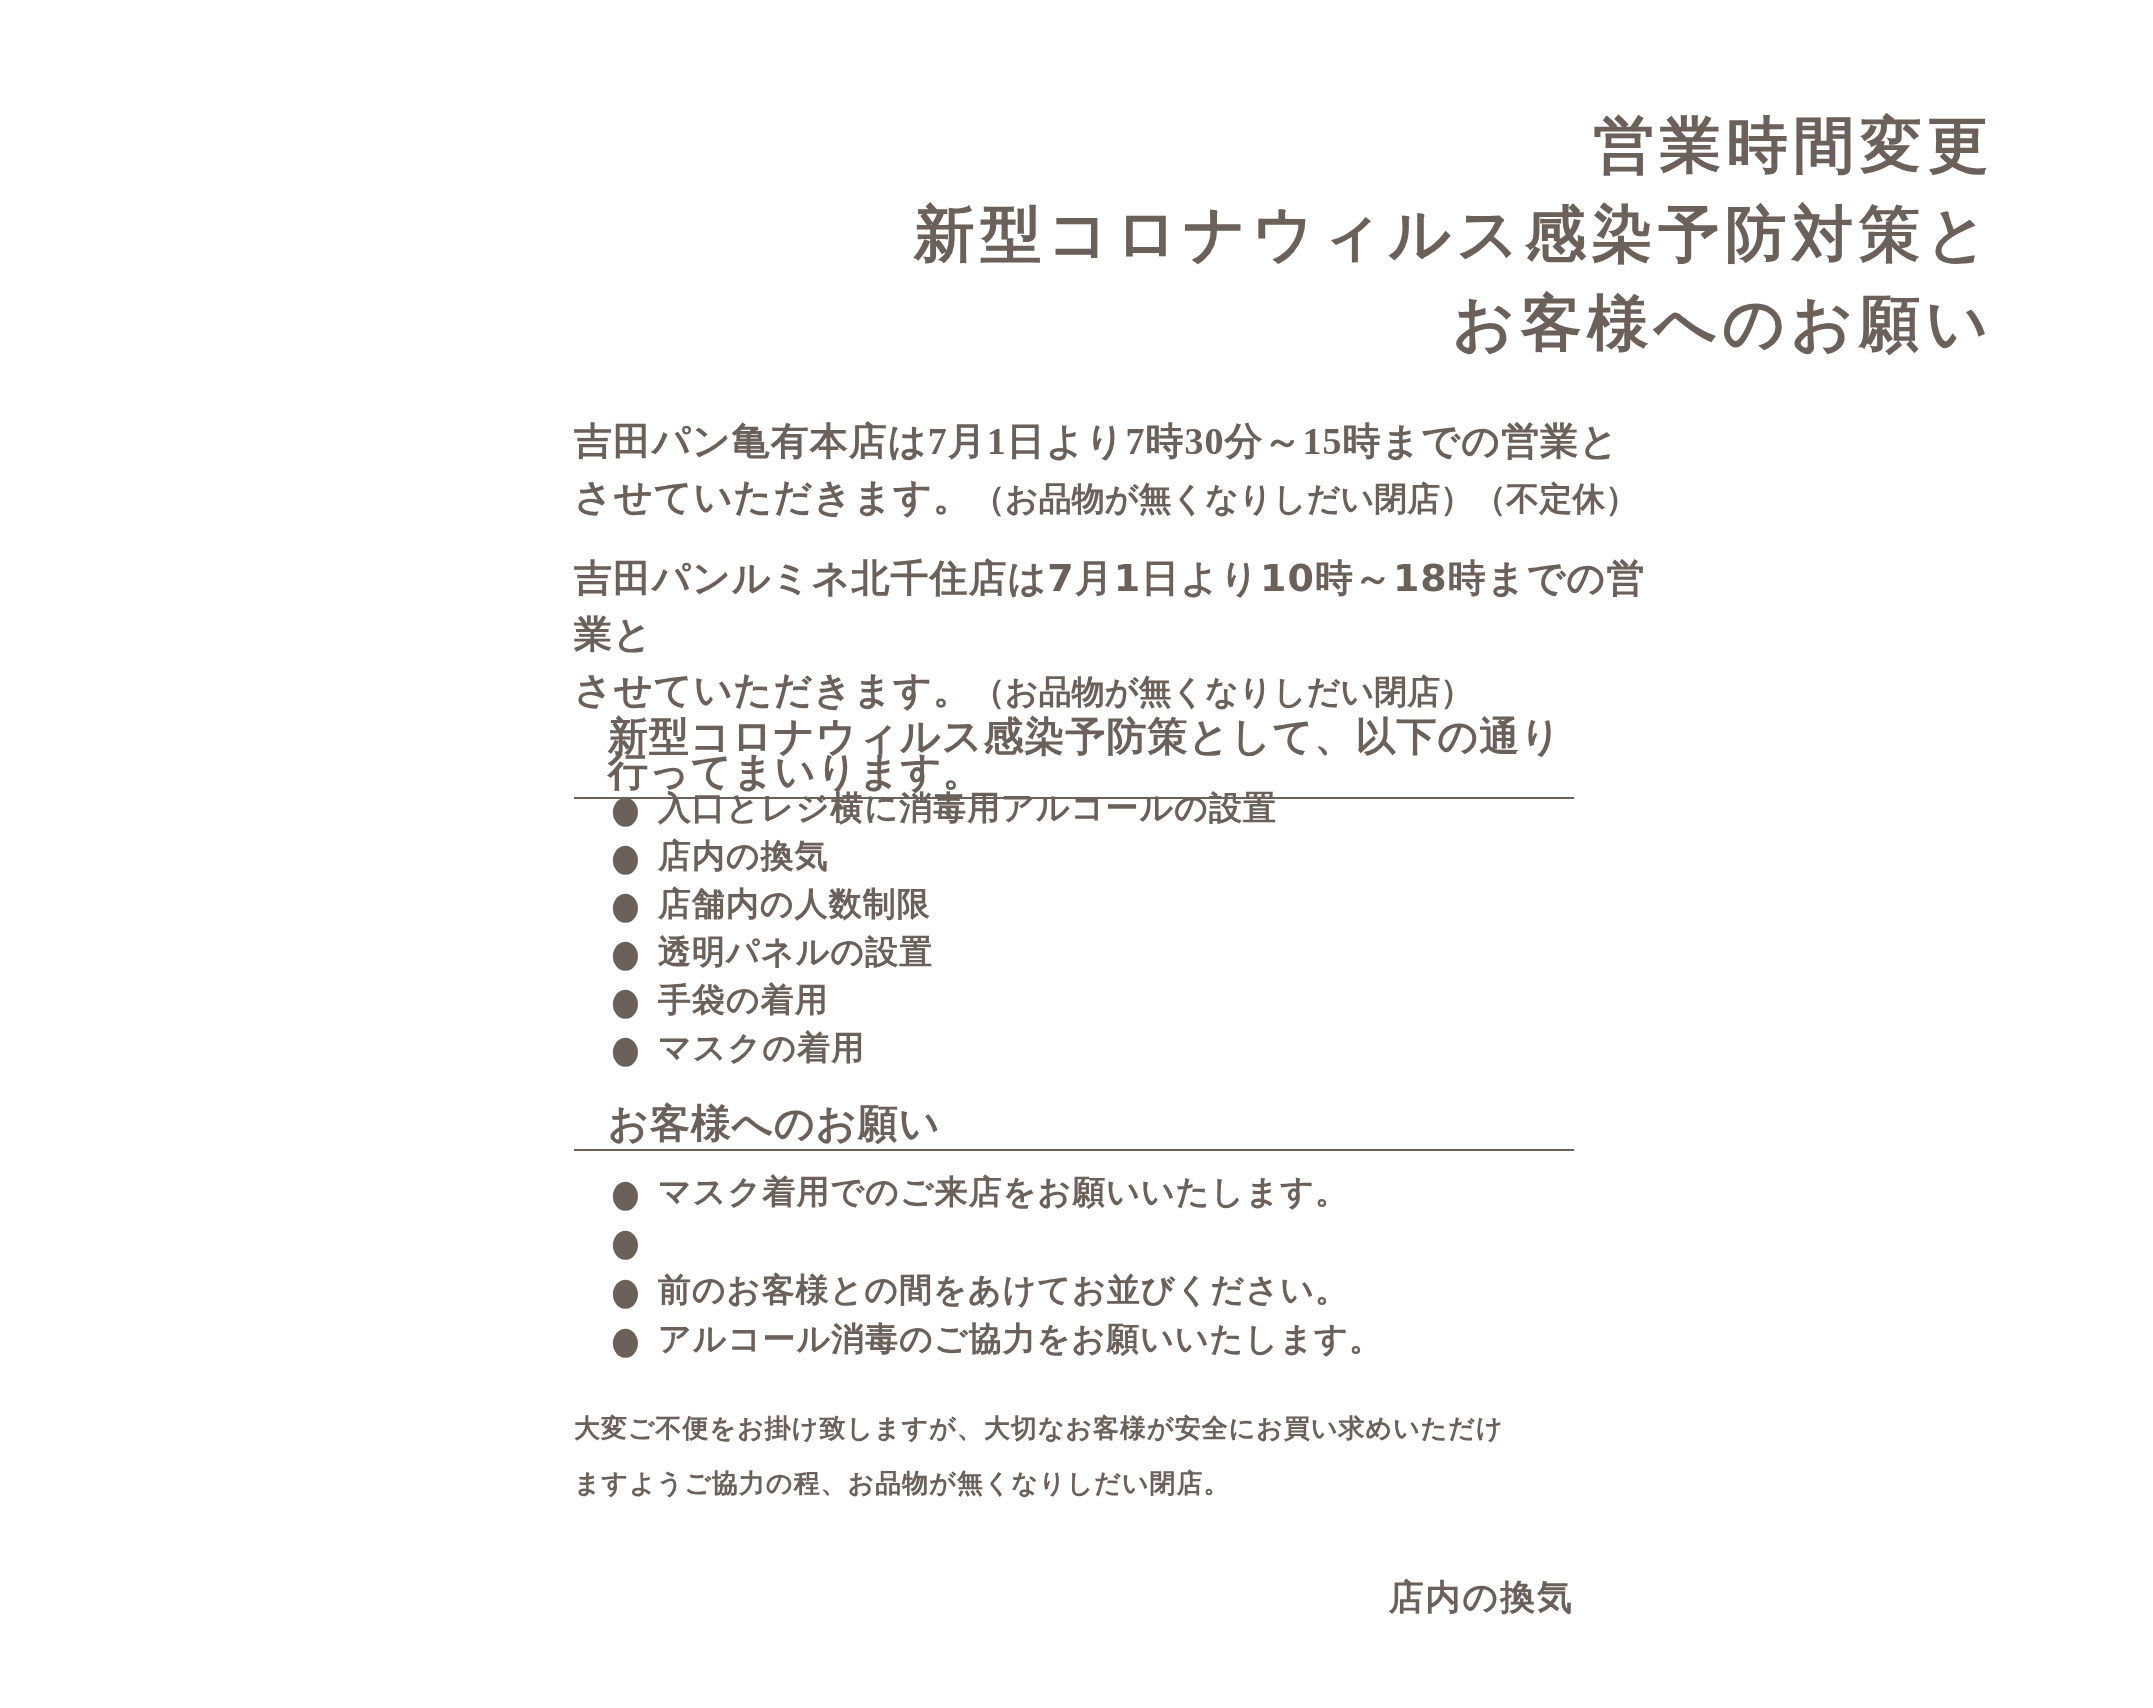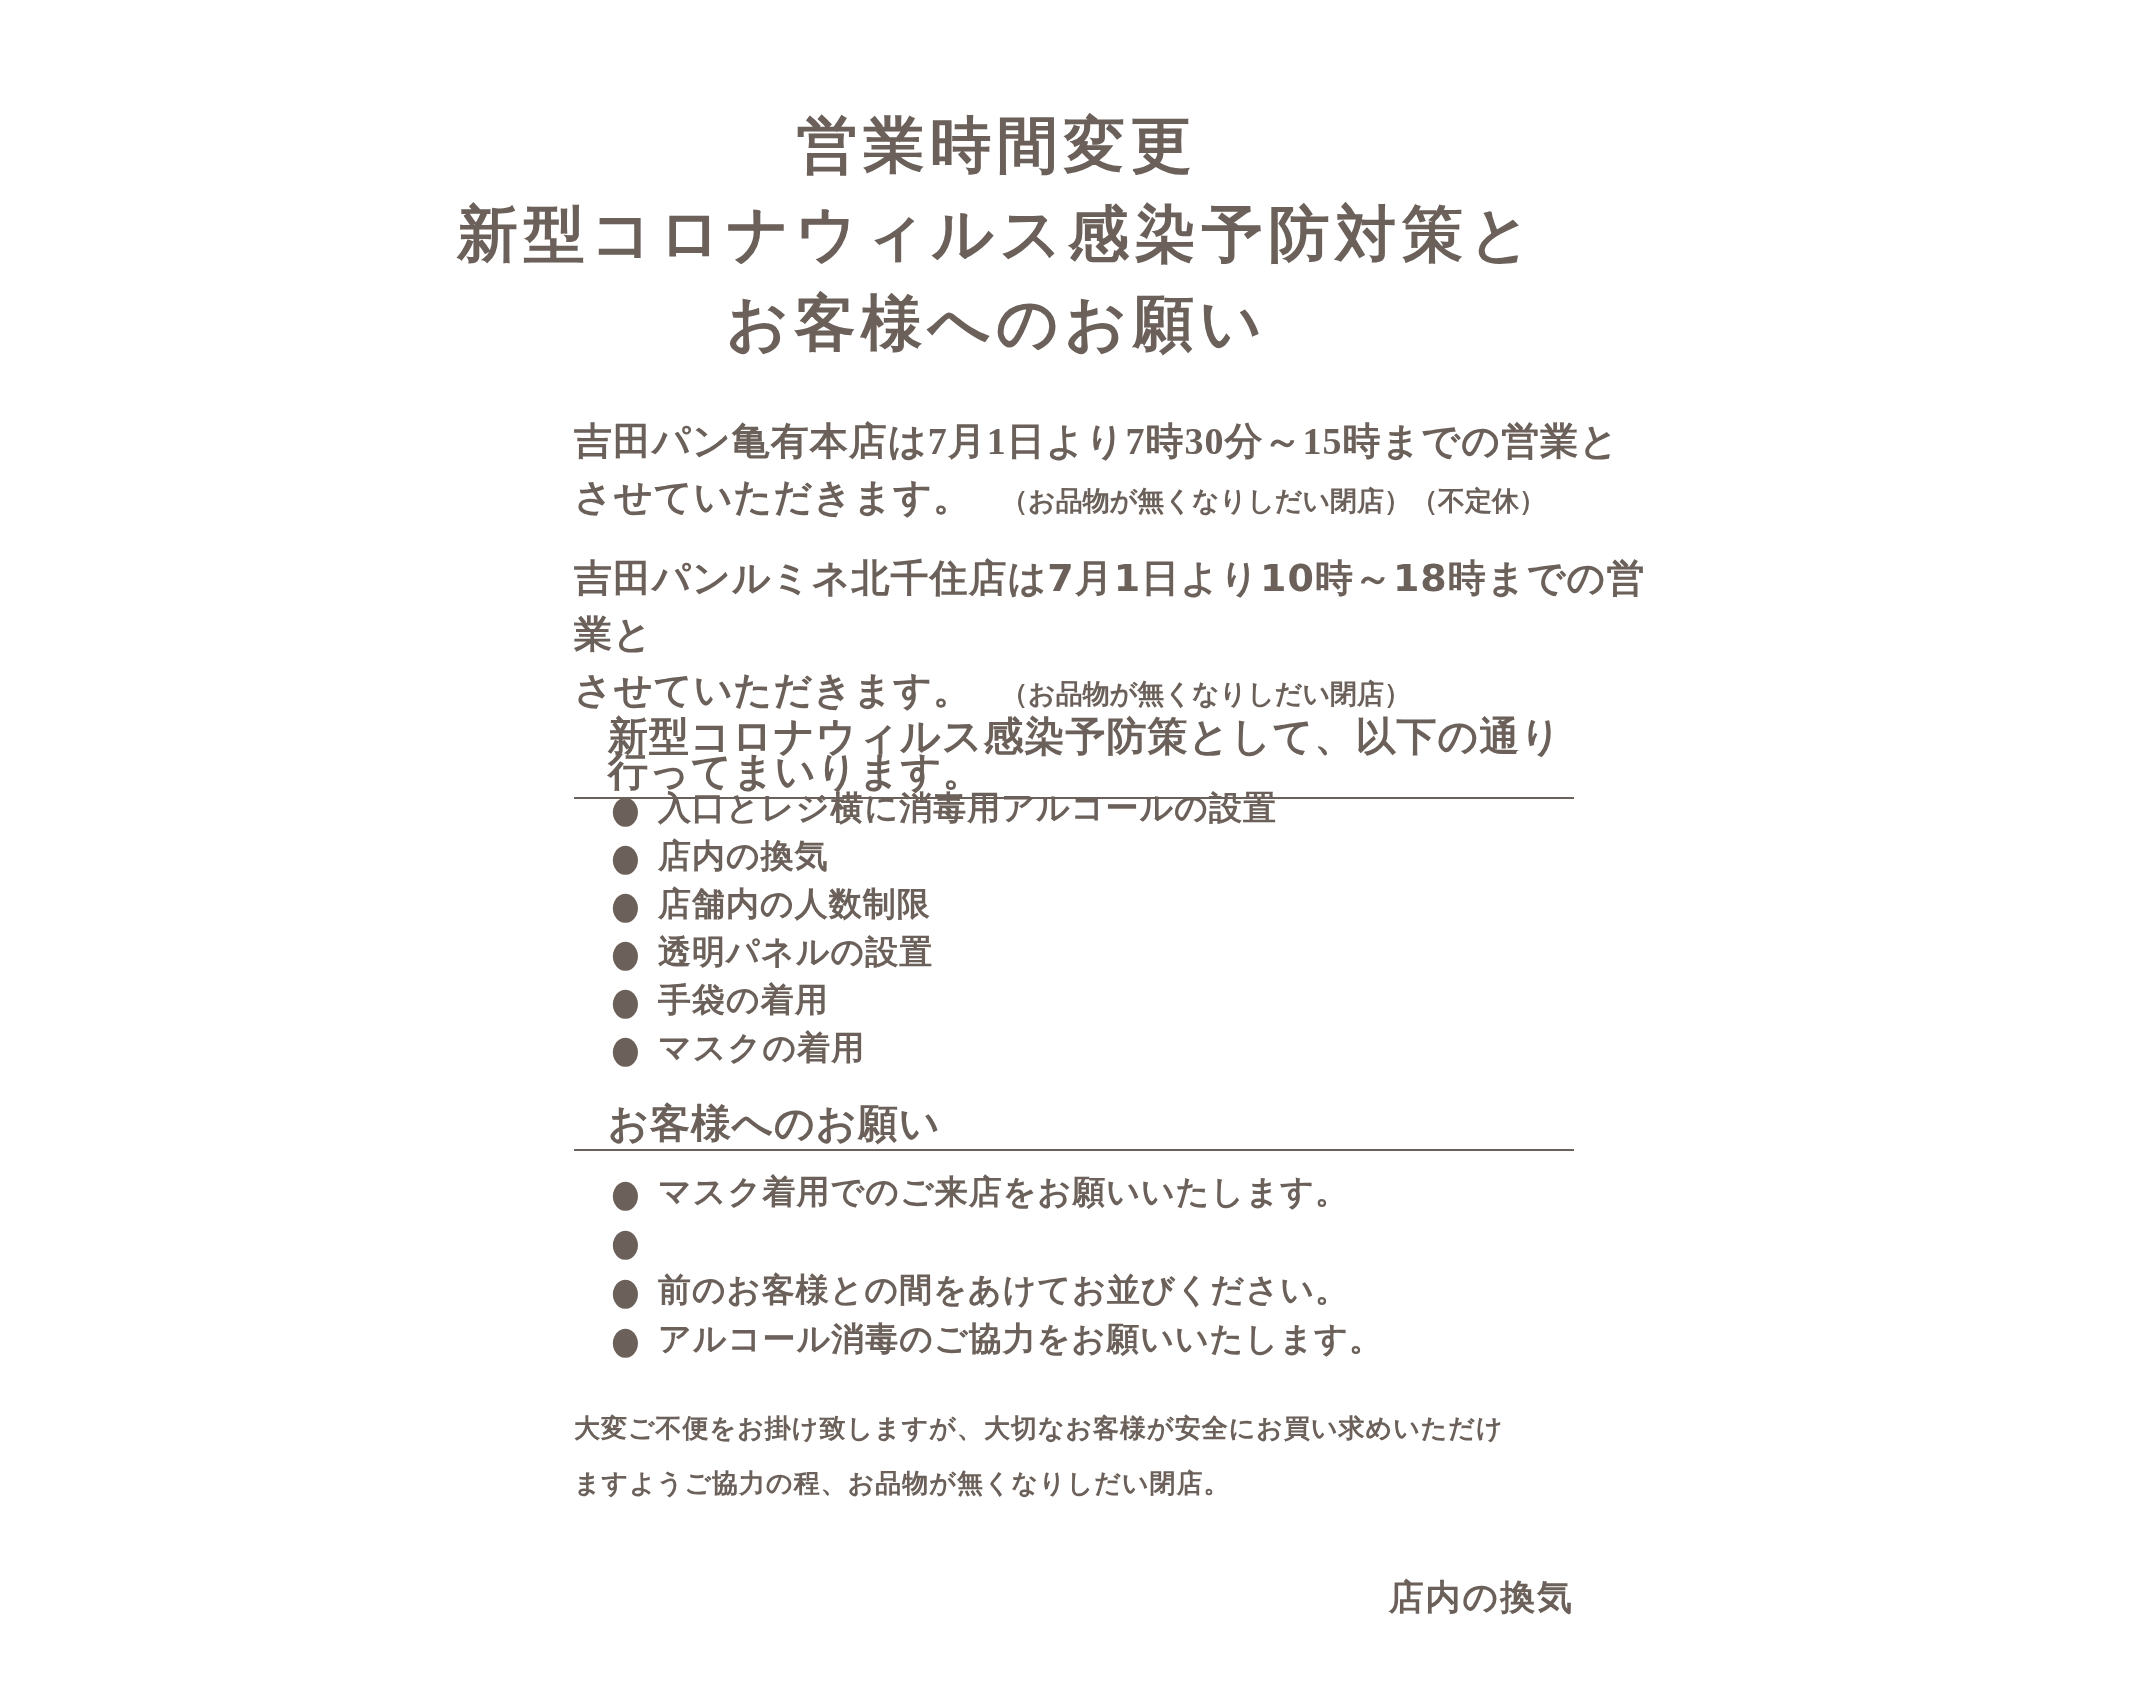--- a/index.html
+++ b/index.html
@@ -15,43 +15,42 @@
     overflow: hidden;
     font-family: "DejaVu Sans", "Liberation Sans", sans-serif;
     color: #6b615a;
   }
   .title {
     position: absolute;
     top: 100px;
     left: 0;
     width: 1994px;
     margin: 0;
-    text-align: center;
+    text-align: right;
     font-size: 61px;
     line-height: 89px;
     font-weight: 700;
     letter-spacing: 5.8px;
   }
   .title .t-line { display: block; }
 
   .para {
     position: absolute;
     left: 574px;
     width: 1095px;
     font-size: 38px;
     line-height: 56px;
     font-weight: 600;
     letter-spacing: 1px;
   }
   .para-1 { top: 413px; font-family: Liberation Serif, serif; }
   .para-2 { top: 550px; }
   .para .note {
-    font-size: 27px;
+    font-size: 33px;
     letter-spacing: 0;
-    margin-left: 29px;
   }
 
   .section-head {
     position: absolute;
     left: 574px;
     width: 1000px;
     border-bottom: 2.9px solid #6b615a;
     box-sizing: border-box;
   }
   .sec-1 { top: 719px; }

